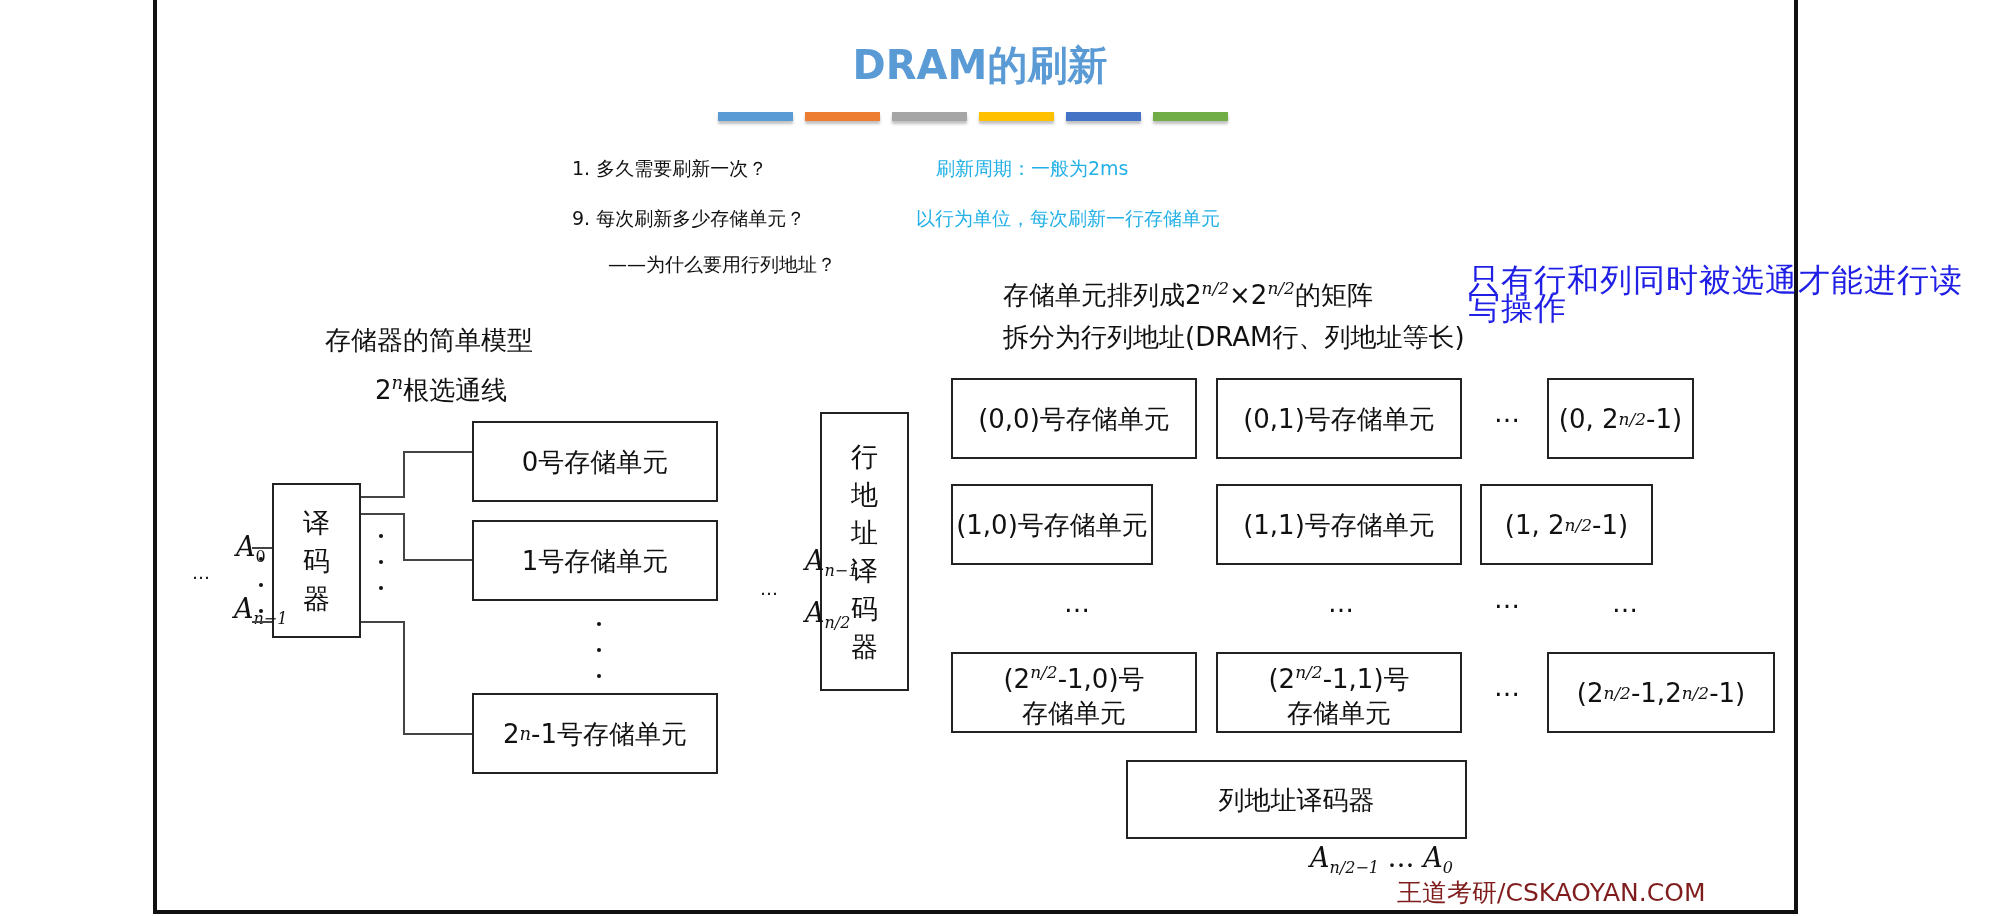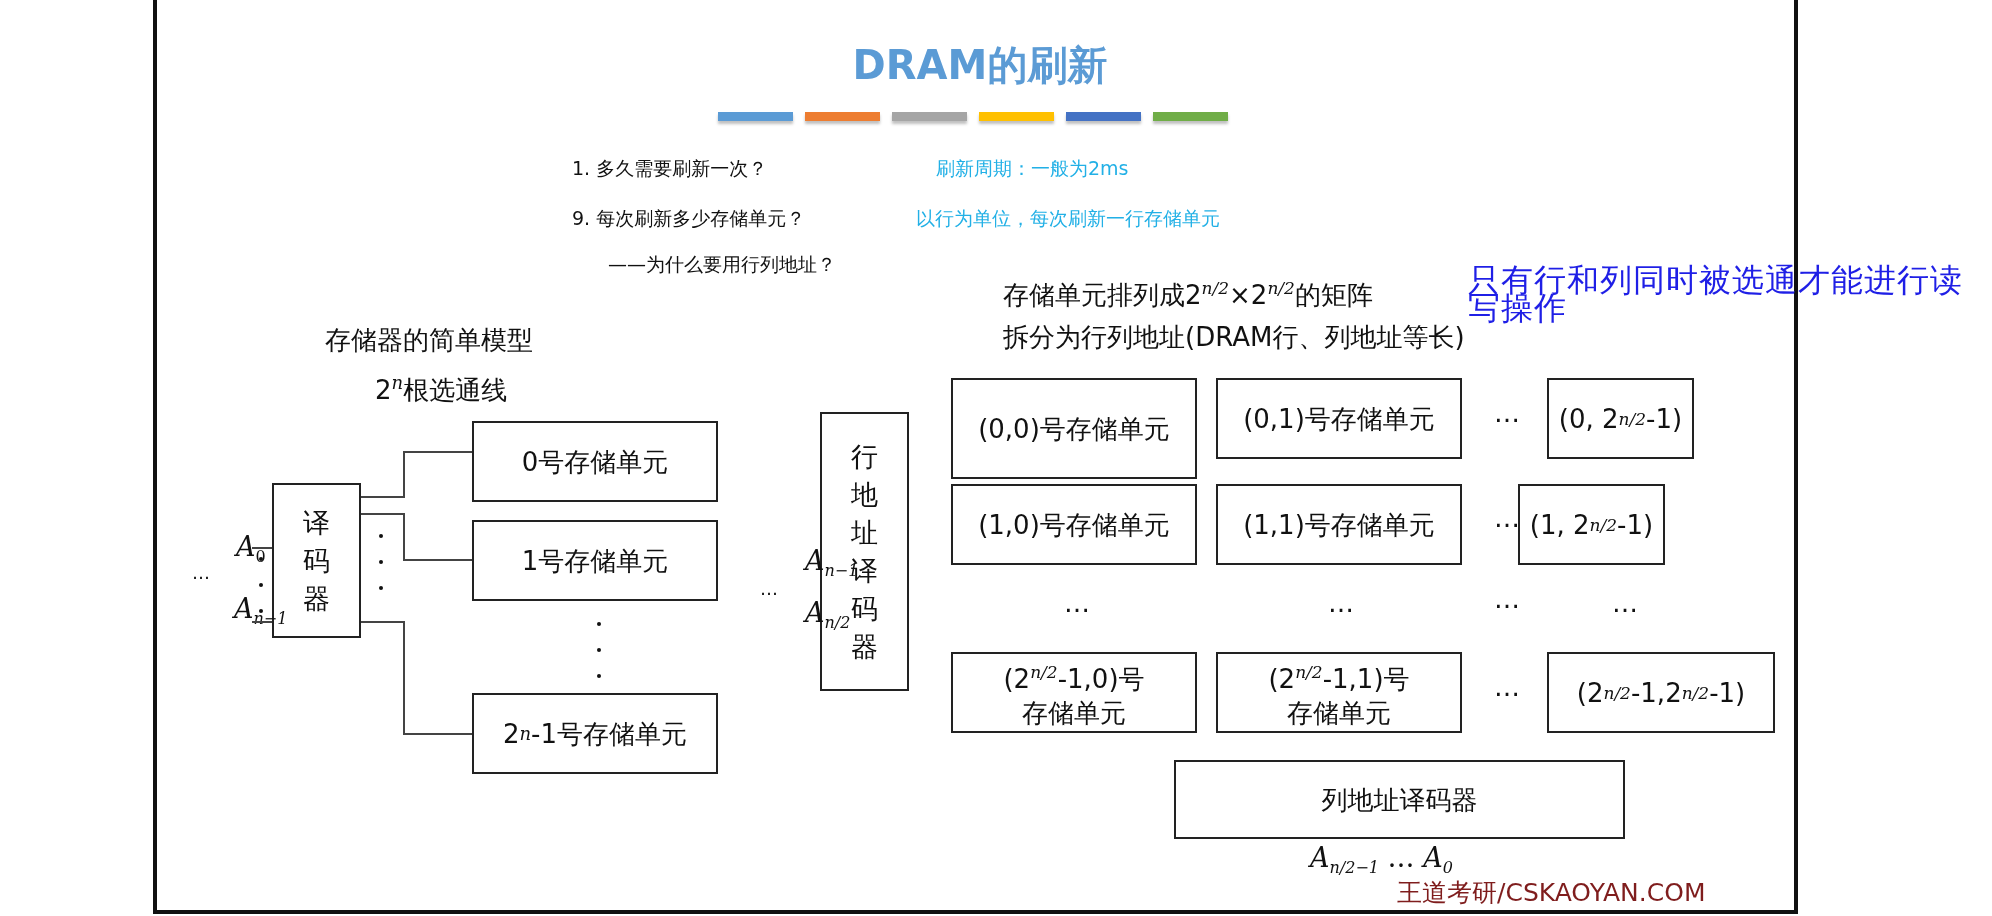--- a/index.html
+++ b/index.html
@@ -117,33 +117,33 @@
   <span class="vch">地</span>
   <span class="vch">址</span>
   <span class="vch">译</span>
   <span class="vch">码</span>
   <span class="vch">器</span>
 </div>
 <div class="math" style="left:757px; top:545px;"><span>A</span><sub>n−1</sub></div>
 <div class="txt" style="left:760px; top:578px; font-size:18px;">…</div>
 <div class="math" style="left:757px; top:597px;"><span>A</span><sub>n/2</sub></div>
 
-<div class="box" style="left:951px; top:378px; width:246px; height:101px;">(0,0)号存储单元</div>
+<div class="box" style="left:951px; top:378px; width:246px; height:81px;">(0,0)号存储单元</div>
 <div class="box" style="left:1216px; top:378px; width:246px; height:81px;">(0,1)号存储单元</div>
 <div class="dots" style="left:1494px; top:398px;">…</div>
 <div class="box" style="left:1547px; top:378px; width:147px; height:81px;">
   <span>(0, 2</span>
     <sup class="italic" style="font-size:17px">n/2</sup>
     <span>-1)</span>
 </div>
 
-<div class="box" style="left:951px; top:484px; width:246px; height:81px;">(1,0)号存储单元</div>
+<div class="box" style="left:951px; top:484px; width:202px; height:81px;">(1,0)号存储单元</div>
 <div class="box" style="left:1216px; top:484px; width:246px; height:81px;">(1,1)号存储单元</div>
 <div class="dots" style="left:1494px; top:503px;">…</div>
-<div class="box" style="left:1518px; top:484px; width:147px; height:81px;text-align:right;">
+<div class="box" style="left:1480px; top:484px; width:173px; height:81px;text-align:right;">
   <span>(1, 2</span>
     <sup class="italic" style="font-size:17px">n/2</sup>
     <span>-1)</span>
 </div>
 
 <div class="dots" style="left:1064px; top:588px;">…</div>
 <div class="dots" style="left:1328px; top:588px;">…</div>
 <div class="dots" style="left:1494px; top:584px;">…</div>
 <div class="dots" style="left:1612px; top:588px;">…</div>
 
@@ -157,18 +157,18 @@
 </div>
 <div class="dots" style="left:1494px; top:672px;">…</div>
 <div class="box" style="left:1547px; top:652px; width:228px; height:81px;">
   <span>(2</span>
     <sup class="italic" style="font-size:17px">n/2</sup>
     <span>-1,2</span>
     <sup class="italic" style="font-size:17px">n/2</sup>
     <span>-1)</span>
 </div>
 
-<div class="box" style="left:1174px; top:760px; width:451px; height:79px;">列地址译码器</div>
+<div class="box" style="left:1126px; top:760px; width:341px; height:79px;">列地址译码器</div>
 <div class="math" style="left:1262px; top:842px;">
   <span>A</span><sub>n/2−1</sub><span style="font-style:normal"> … </span><span>A</span><sub>0</sub>
 </div>
 
 <div class="watermark">王道考研/CSKAOYAN.COM</div>
 
 </body></html>

